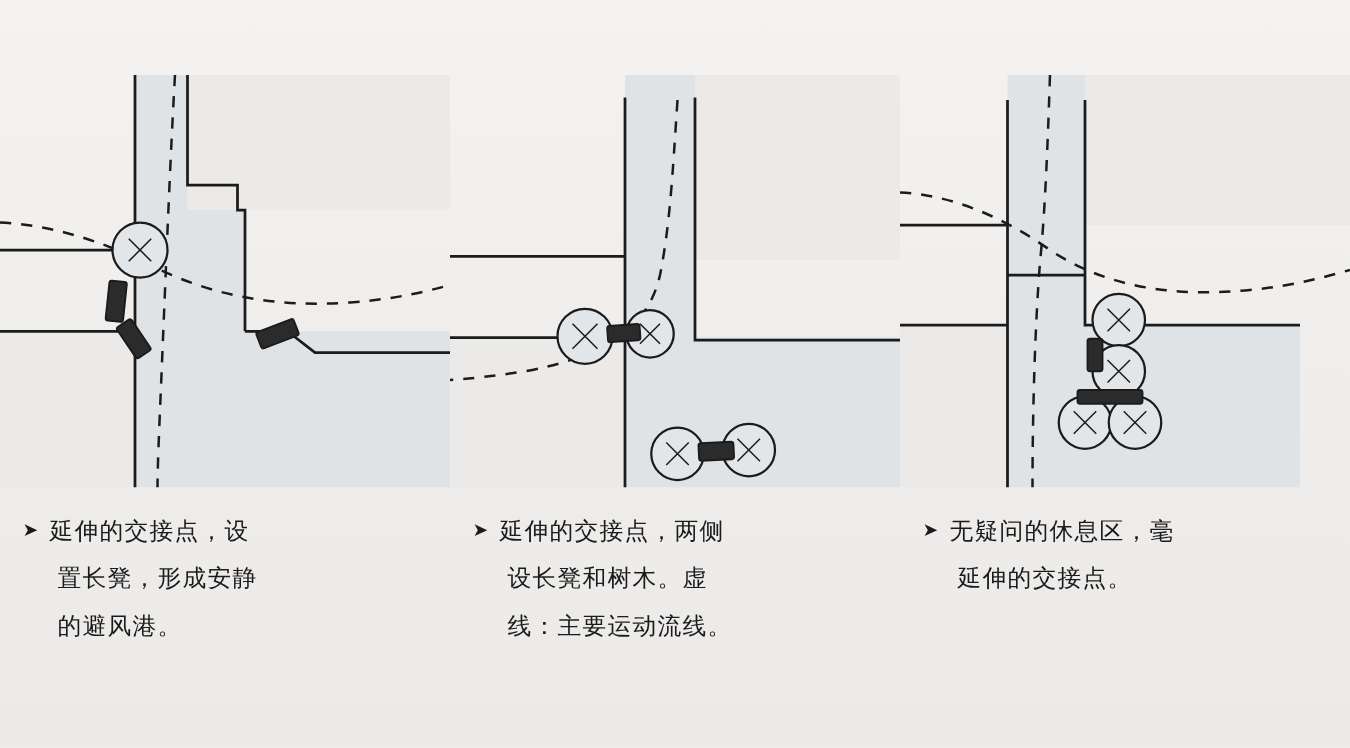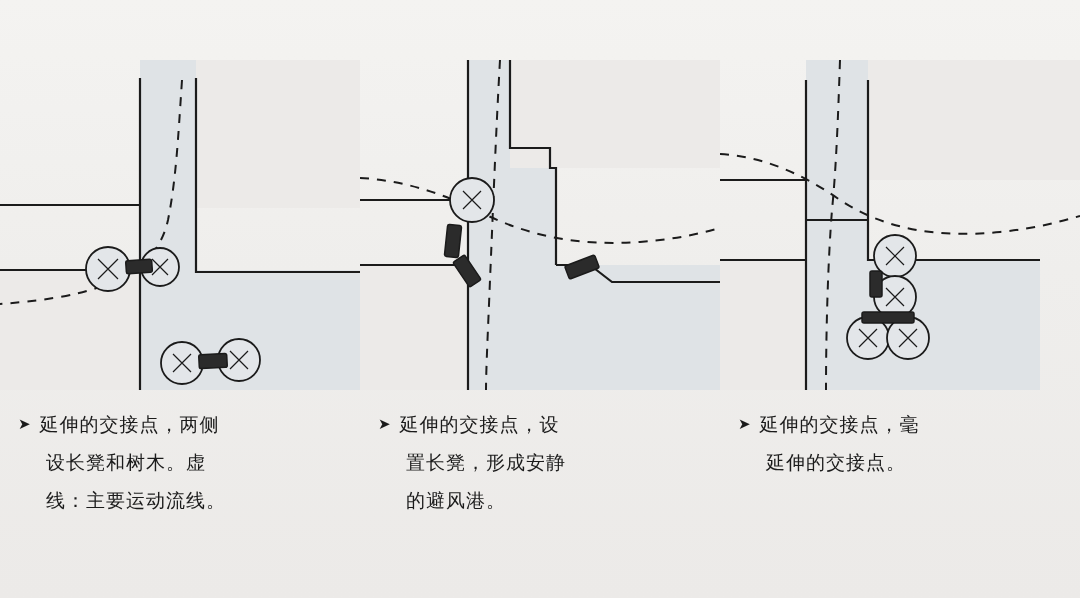--- a/index.html
+++ b/index.html
@@ -74,20 +74,55 @@
 </head>
 <body>
 
 <div id="page">
   <div class="panels">
 
     <div class="panel">
       <div class="diagram">
         <svg viewBox="0 0 360 330" width="360" height="330">
           <g>
+            <path d="M108 0 L108 330 L360 330 L360 205 L196 205 L196 108 L150 108 L150 0 Z" fill="#dfe3e6"></path>
+            <rect x="150" y="0" width="210" height="108" fill="#eceae8"></rect>
+            <rect x="0" y="205" width="108" height="125" fill="#eceae8"></rect>
+          </g>
+          <g stroke="#1b1b1b" fill="none" stroke-width="2.2">
+            <path d="M108 0 L108 330"></path>
+            <path d="M150 0 L150 88 L190 88 L190 108 L196 108 L196 205"></path>
+            <path d="M0 140 L108 140"></path>
+            <path d="M0 205 L108 205"></path>
+            <path d="M196 205 L230 205 L252 222 L360 222"></path>
+          </g>
+          <g stroke="#1b1b1b" fill="none" stroke-width="2" stroke-dasharray="9 8">
+            <path d="M140 0 C 136 70, 133 150, 130 220 C 128 270, 126 310, 126 330"></path>
+            <path d="M0 118 C 40 120, 80 132, 120 152 C 170 177, 220 186, 280 182 C 320 179, 345 172, 360 168"></path>
+          </g>
+          <g>
+            <circle cx="112" cy="140" r="22" fill="#e3e6e9" stroke="#1b1b1b" stroke-width="1.8"></circle>
+            <path d="M103 131 L121 149 M121 131 L103 149" stroke="#1b1b1b" stroke-width="1.2"></path>
+            <rect x="86" y="165" width="14" height="32" rx="2" fill="#2b2b2b" stroke="#1b1b1b" stroke-width="1.5" transform="rotate(6 93 181)"></rect>
+            <rect x="100" y="196" width="14" height="30" rx="2" fill="#2b2b2b" stroke="#1b1b1b" stroke-width="1.5" transform="rotate(-34 107 211)"></rect>
+            <rect x="206" y="200" width="32" height="14" rx="2" fill="#2b2b2b" stroke="#1b1b1b" stroke-width="1.5" transform="rotate(-21 222 207)"></rect>
+          </g>
+        </svg>
+      </div>
+      <div class="caption">
+        <span class="arrow">➤</span><span class="txt">延伸的交接点，设</span>
+        <span class="cap-indent">置长凳，形成安静</span>
+        <span class="cap-indent">的避风港。</span>
+      </div>
+    </div>
+
+    <div class="panel">
+      <div class="diagram">
+        <svg viewBox="0 0 360 330" width="360" height="330">
+          <g>
             <path d="M140 0 L140 330 L360 330 L360 210 L196 210 L196 0 Z" fill="#dfe3e6"></path>
             <rect x="196" y="0" width="164" height="148" fill="#eceae8"></rect>
             <rect x="0" y="210" width="140" height="120" fill="#eceae8"></rect>
           </g>
           <g stroke="#1b1b1b" fill="none" stroke-width="2.2">
             <path d="M140 18 L140 330"></path>
             <path d="M196 18 L196 212 L360 212"></path>
             <path d="M0 145 L60 145"></path>
             <path d="M0 210 L140 210"></path>
             <path d="M60 145 L140 145"></path>
@@ -115,55 +150,20 @@
         <span class="arrow">➤</span><span class="txt">延伸的交接点，两侧</span>
         <span class="cap-indent">设长凳和树木。虚</span>
         <span class="cap-indent">线：主要运动流线。</span>
       </div>
     </div>
 
     <div class="panel">
       <div class="diagram">
         <svg viewBox="0 0 360 330" width="360" height="330">
           <g>
-            <path d="M108 0 L108 330 L360 330 L360 205 L196 205 L196 108 L150 108 L150 0 Z" fill="#dfe3e6"></path>
-            <rect x="150" y="0" width="210" height="108" fill="#eceae8"></rect>
-            <rect x="0" y="205" width="108" height="125" fill="#eceae8"></rect>
-          </g>
-          <g stroke="#1b1b1b" fill="none" stroke-width="2.2">
-            <path d="M108 0 L108 330"></path>
-            <path d="M150 0 L150 88 L190 88 L190 108 L196 108 L196 205"></path>
-            <path d="M0 140 L108 140"></path>
-            <path d="M0 205 L108 205"></path>
-            <path d="M196 205 L230 205 L252 222 L360 222"></path>
-          </g>
-          <g stroke="#1b1b1b" fill="none" stroke-width="2" stroke-dasharray="9 8">
-            <path d="M140 0 C 136 70, 133 150, 130 220 C 128 270, 126 310, 126 330"></path>
-            <path d="M0 118 C 40 120, 80 132, 120 152 C 170 177, 220 186, 280 182 C 320 179, 345 172, 360 168"></path>
-          </g>
-          <g>
-            <circle cx="112" cy="140" r="22" fill="#e3e6e9" stroke="#1b1b1b" stroke-width="1.8"></circle>
-            <path d="M103 131 L121 149 M121 131 L103 149" stroke="#1b1b1b" stroke-width="1.2"></path>
-            <rect x="86" y="165" width="14" height="32" rx="2" fill="#2b2b2b" stroke="#1b1b1b" stroke-width="1.5" transform="rotate(6 93 181)"></rect>
-            <rect x="100" y="196" width="14" height="30" rx="2" fill="#2b2b2b" stroke="#1b1b1b" stroke-width="1.5" transform="rotate(-34 107 211)"></rect>
-            <rect x="206" y="200" width="32" height="14" rx="2" fill="#2b2b2b" stroke="#1b1b1b" stroke-width="1.5" transform="rotate(-21 222 207)"></rect>
-          </g>
-        </svg>
-      </div>
-      <div class="caption">
-        <span class="arrow">➤</span><span class="txt">延伸的交接点，设</span>
-        <span class="cap-indent">置长凳，形成安静</span>
-        <span class="cap-indent">的避风港。</span>
-      </div>
-    </div>
-
-    <div class="panel">
-      <div class="diagram">
-        <svg viewBox="0 0 360 330" width="360" height="330">
-          <g>
             <path d="M86 0 L86 330 L320 330 L320 200 L148 200 L148 0 Z" fill="#dfe3e6"></path>
             <rect x="148" y="0" width="212" height="120" fill="#eceae8"></rect>
             <rect x="0" y="200" width="86" height="130" fill="#eceae8"></rect>
           </g>
           <g stroke="#1b1b1b" fill="none" stroke-width="2.2">
             <path d="M86 20 L86 330"></path>
             <path d="M148 20 L148 200 L320 200"></path>
             <path d="M0 120 L86 120"></path>
             <path d="M0 200 L86 200"></path>
             <path d="M86 160 L148 160"></path>
@@ -180,19 +180,19 @@
             <circle cx="148" cy="278" r="21" fill="#e3e6e9" stroke="#1b1b1b" stroke-width="1.8"></circle>
             <path d="M139 269 L157 287 M157 269 L139 287" stroke="#1b1b1b" stroke-width="1.2"></path>
             <circle cx="188" cy="278" r="21" fill="#e3e6e9" stroke="#1b1b1b" stroke-width="1.8"></circle>
             <path d="M179 269 L197 287 M197 269 L179 287" stroke="#1b1b1b" stroke-width="1.2"></path>
             <rect x="150" y="211" width="12" height="26" rx="2" fill="#2b2b2b" stroke="#1b1b1b" stroke-width="1.5"></rect>
             <rect x="142" y="252" width="52" height="11" rx="2" fill="#2b2b2b" stroke="#1b1b1b" stroke-width="1.5"></rect>
           </g>
         </svg>
       </div>
       <div class="caption">
-        <span class="arrow">➤</span><span class="txt">延伸的交接点，毫</span>
+        <span class="arrow">➤</span><span class="txt">无疑问的休息区，毫</span>
         <span class="cap-indent">延伸的交接点。</span>
       </div>
     </div>
 
   </div>
 </div>
 
 </body></html>

